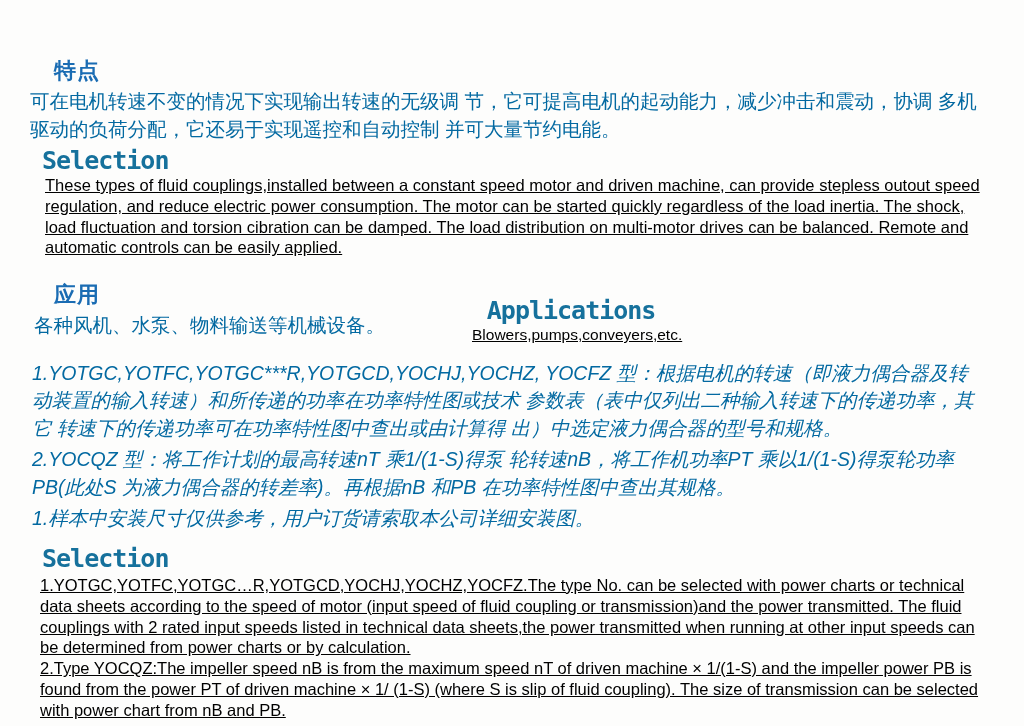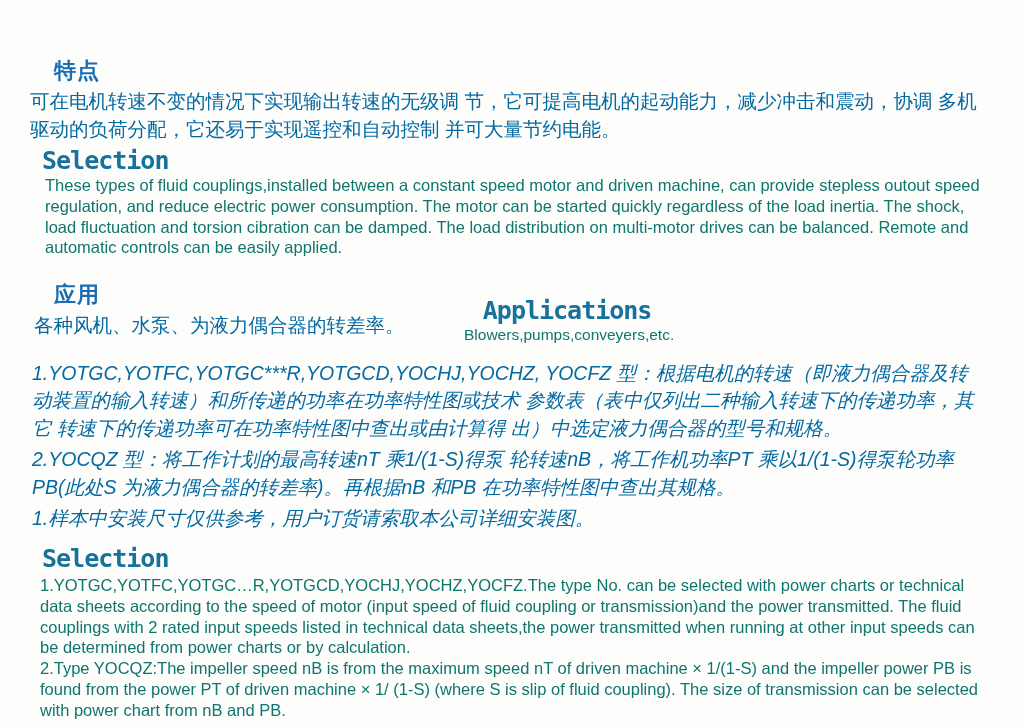--- a/index.html
+++ b/index.html
@@ -39,33 +39,34 @@
   .body-cn {
     font-size: 19.5px;
     line-height: 27.5px;
     margin: 4px;
     color: #0369a1;
   }
   .body-en {
     font-size: 16.5px;
     line-height: 20.8px;
     margin: 0 0 0 15px;
-    color: #0f766e;
+    color: #000000;
+    text-decoration: underline;
   }
   .sect-features-cn .body-cn { margin-left: 0; }
   .sect-features-en { margin-top: 3px; }
   .row-applications {
     display: flex;
     align-items: flex-start;
     margin-top: 24px;
   }
   .col-app-cn { width: 430px; flex: 0 0 auto; }
   .col-app-en { margin-left: 0; padding-top: 15px; }
   .col-app-en .heading-en { margin-left: 0; text-align: center; }
-  .col-app-en .body-en { margin-left: 4px; font-size: 15.5px; }
+  .col-app-en .body-en { margin-left: 12px; font-size: 15.5px; }
   .sect-selection-cn { margin-top: 14px; }
   .sect-selection-cn .body-cn { margin-left: 2px; font-style: italic; }
   .sect-selection-en { margin-top: 12px; }
   .sect-selection-en .heading-en { margin-bottom: 3px; }
   .sect-selection-en .body-en { margin-left: 10px; }
   p { margin: 0; }
 </style>
 </head>
 <body>
 
@@ -77,21 +78,21 @@
   </section>
 
   <section class="sect-features-en">
     <h2 class="heading-en">Selection</h2>
     <p class="body-en">These types of fluid couplings,installed between a constant speed motor and driven machine, can provide stepless outout speed regulation, and reduce electric power consumption. The motor can be started quickly regardless of the load inertia. The shock, load fluctuation and torsion cibration can be damped. The load distribution on multi-motor drives can be balanced. Remote and automatic controls can be easily applied.</p>
   </section>
 
   <div class="row-applications">
     <section class="col-app-cn">
       <h2 class="heading-cn">应用</h2>
-      <p class="body-cn">各种风机、水泵、为液力偶合器的转差率。</p>
+      <p class="body-cn">各种风机、水泵、物料输送等机械设备。</p>
     </section>
     <section class="col-app-en">
       <h2 class="heading-en">Applications</h2>
       <p class="body-en">Blowers,pumps,conveyers,etc.</p>
     </section>
   </div>
 
   <section class="sect-selection-cn">
     <p class="body-cn">1.YOTGC,YOTFC,YOTGC***R,YOTGCD,YOCHJ,YOCHZ, YOCFZ 型：根据电机的转速（即液力偶合器及转动装置的输入转速）和所传递的功率在功率特性图或技术 参数表（表中仅列出二种输入转速下的传递功率，其它 转速下的传递功率可在功率特性图中查出或由计算得 出）中选定液力偶合器的型号和规格。</p>
     <p class="body-cn">2.YOCQZ 型：将工作计划的最高转速nT 乘1/(1-S)得泵 轮转速nB，将工作机功率PT 乘以1/(1-S)得泵轮功率 PB(此处S 为液力偶合器的转差率)。再根据nB 和PB 在功率特性图中查出其规格。</p>

